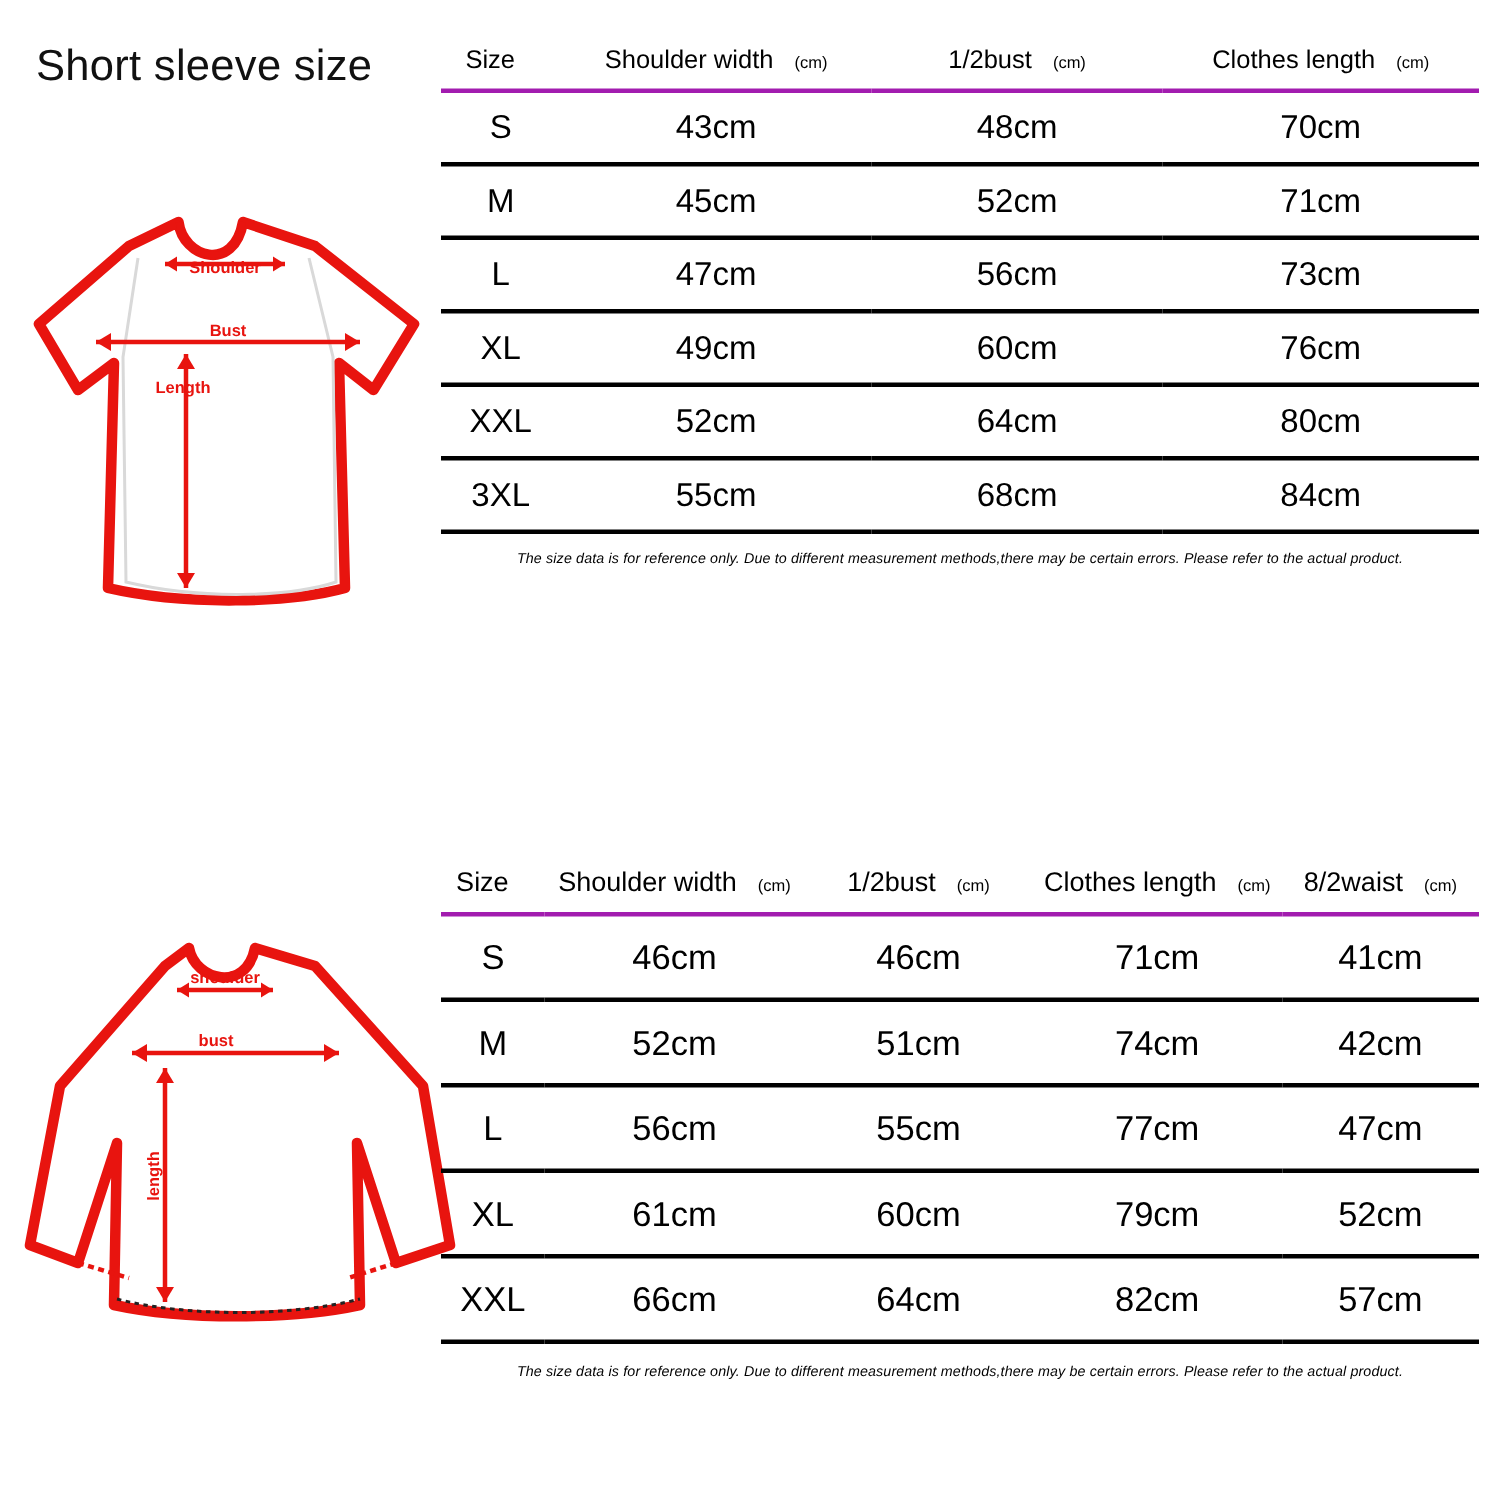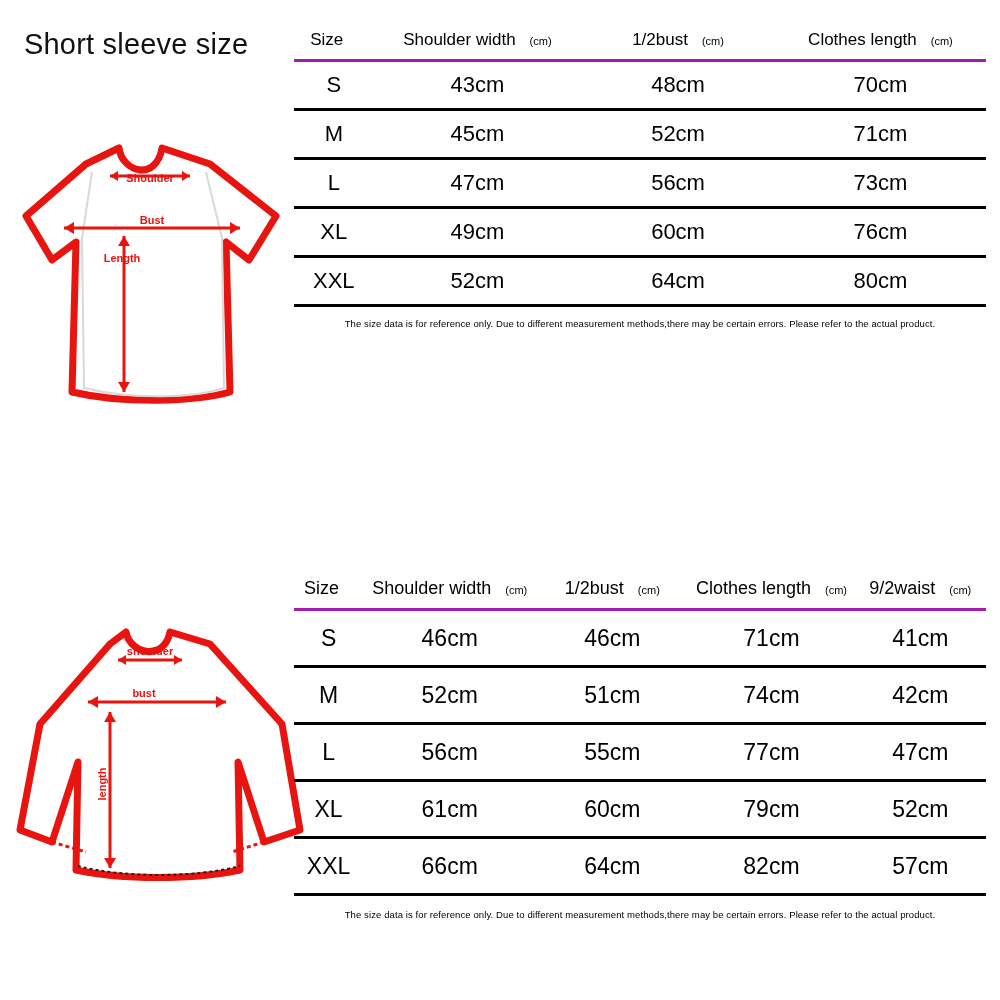--- a/index.html
+++ b/index.html
@@ -96,20 +96,21 @@
     margin-left: 14px;
   }
   #table-long .unit { font-size: 11px; }
 
   .footnote {
     font-size: 9.5px;
     color: #000;
     text-align: center;
     margin-top: 11px;
     letter-spacing: 0.1px;
+    font-style: italic;
   }
   #table-long .footnote { margin-top: 13px; }
 
   
   #table-short col.c0 { width: 11.5%; }
   #table-short col.c1 { width: 30%; }
   #table-short col.c2 { width: 28%; }
   #table-short col.c3 { width: 30.5%; }
 
   
@@ -215,20 +216,26 @@
             <td>XL</td>
             <td>49cm</td>
             <td>60cm</td>
             <td>76cm</td>
           </tr>
           <tr>
             <td>XXL</td>
             <td>52cm</td>
             <td>64cm</td>
             <td>80cm</td>
+          </tr>
+          <tr>
+            <td>3XL</td>
+            <td>55cm</td>
+            <td>68cm</td>
+            <td>84cm</td>
           </tr>
         </tbody>
       </table>
       <div class="footnote">The size data is for reference only. Due to different measurement methods,there may be certain errors. Please refer to the actual product.</div>
     </div>
   </div>
 
   <div class="section" id="section-long">
     
   </div>
@@ -287,21 +294,21 @@
           <col class="c2">
           <col class="c3">
           <col class="c4">
       </colgroup>
       <thead>
         <tr>
           <th><span>Size</span><span class="unit"></span></th>
           <th><span>Shoulder width</span><span class="unit">(cm)</span></th>
           <th><span>1/2bust</span><span class="unit">(cm)</span></th>
           <th><span>Clothes length</span><span class="unit">(cm)</span></th>
-          <th><span>9/2waist</span><span class="unit">(cm)</span></th>
+          <th><span>8/2waist</span><span class="unit">(cm)</span></th>
         </tr>
       </thead>
       <tbody>
         <tr>
           <td>S</td>
           <td>46cm</td>
           <td>46cm</td>
           <td>71cm</td>
           <td>41cm</td>
         </tr>

